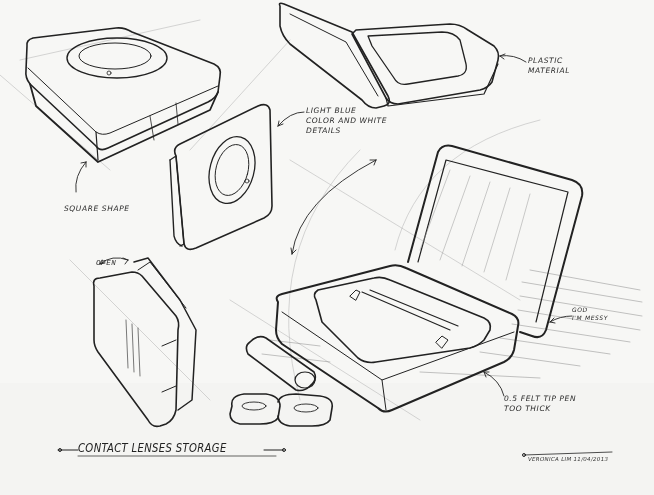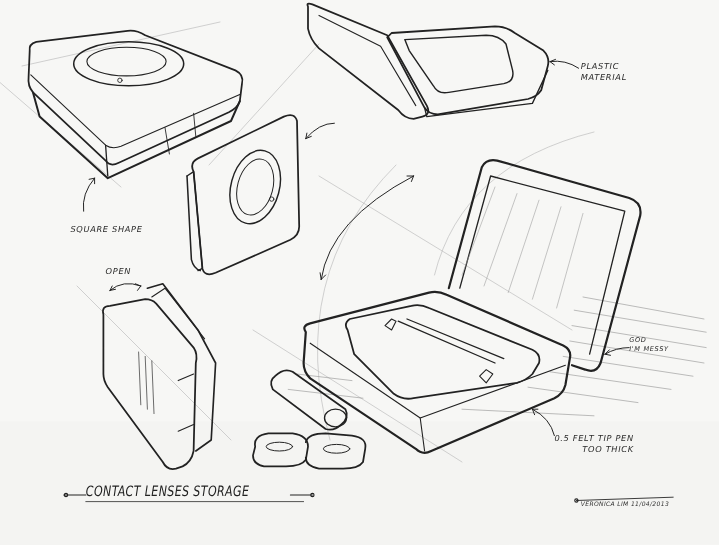--- a/index.html
+++ b/index.html
@@ -159,22 +159,25 @@
       <line x1="78" y1="456" x2="276" y2="456" stroke-width="0.7"></line>
       <line x1="264" y1="450" x2="284" y2="450"></line>
       <circle cx="284" cy="450" r="1.5"></circle>
       <line x1="524" y1="455" x2="612" y2="452" stroke-width="0.8"></line>
       <circle cx="524" cy="455" r="1.5"></circle>
     </g>
   </svg>
 
   <div class="note" style="left:528px; top:56px;">PLASTIC
 MATERIAL</div>
+  <div class="note" style="left:306px; top:106px;">LIGHT BLUE
+COLOR AND WHITE
+DETAILS</div>
   <div class="note" style="left:64px; top:204px;">SQUARE SHAPE</div>
-  <div class="note" style="left:96px; top:242px;">OPEN</div>
+  <div class="note" style="left:96px; top:258px;font-family:Liberation Mono, monospace;">OPEN</div>
   <div class="note" style="left:572px; top:306px; font-size:6px; line-height:8px;">GOD
 I'M MESSY</div>
-  <div class="note" style="left:504px; top:394px;text-align:right;">0.5 FELT TIP PEN
+  <div class="note" style="left:504px; top:394px;">0.5 FELT TIP PEN
 TOO THICK</div>
 
   <div class="title">CONTACT LENSES STORAGE</div>
   <div class="sig">VERONICA LIM  11/04/2013</div>
 </div>
 
 </body></html>

